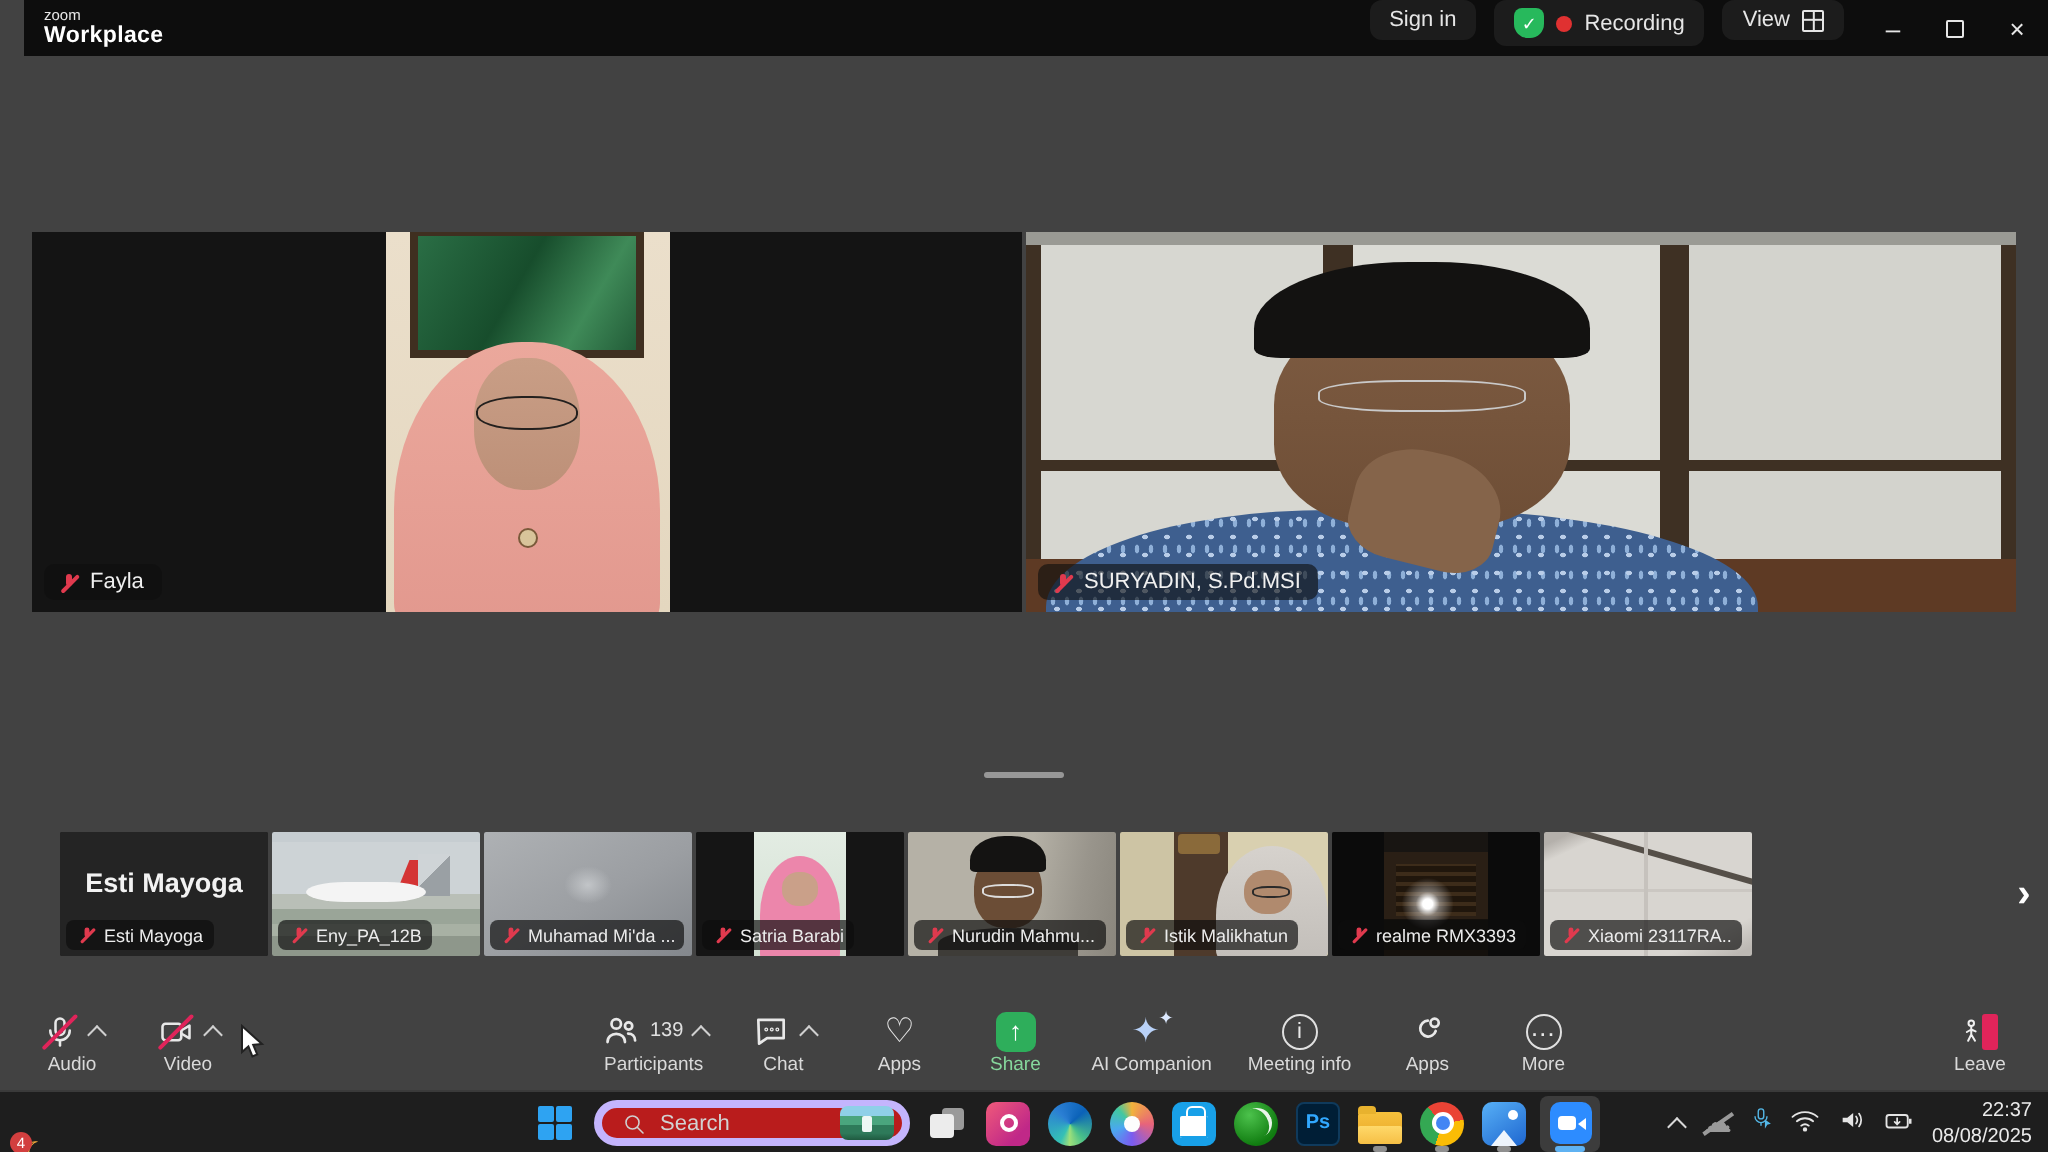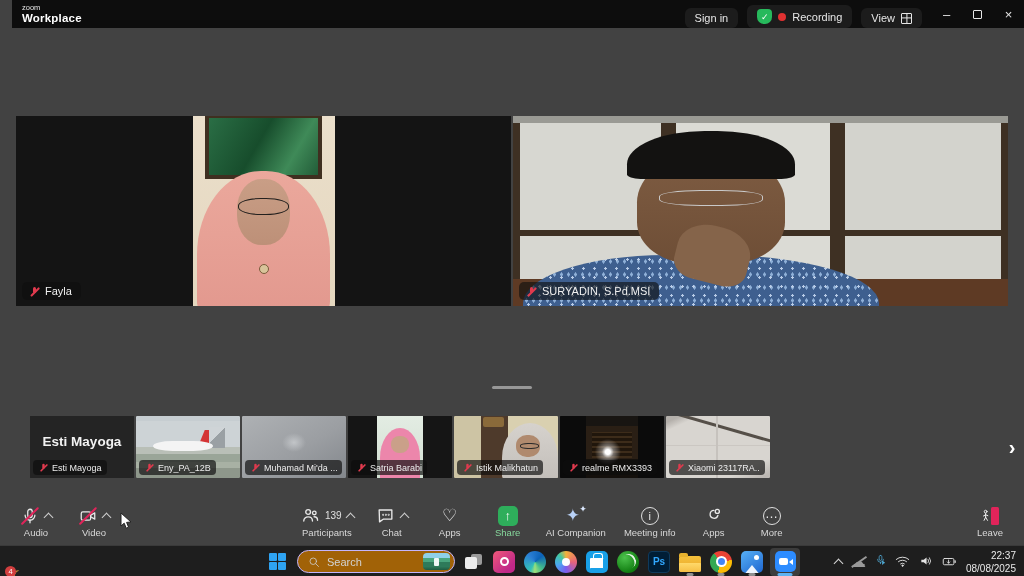--- a/index.html
+++ b/index.html
@@ -6,21 +6,21 @@
   html,body { width:1024px; height:576px; background:#000; }
   .screen { position:relative; width:1024px; height:576px; background:#424242;
             font-family:"Liberation Sans",sans-serif; overflow:hidden; }
 
   
   .titlebar { position:absolute; top:0; left:12px; right:0; height:28px; background:#0d0d0d;
               display:flex; align-items:center; justify-content:space-between; padding-left:10px; z-index:60; }
   .logo { line-height:1.05; }
   .logo .z1 { font-size:7.5px; color:#e8e8e8; display:block; }
   .logo .z2 { font-size:11.5px; font-weight:bold; color:#fff; letter-spacing:.2px; display:block; }
-  .tb-right { display:flex; align-items:flex-end; height:100%; }
+  .tb-right { display:flex; align-items:flex-start; height:100%; }
   .tb-item { display:flex; align-items:center; gap:6px; background:#1c1c1c; border-radius:6px;
              padding:4px 10px; margin-right:9px; color:#e6e6e6; font-size:11px; white-space:nowrap; }
   .shield { width:15px; height:15px; background:#27b95c; border-radius:4px 4px 7px 7px; color:#fff;
             font-size:9px; display:flex; align-items:center; justify-content:center; }
   .recdot { width:8px; height:8px; border-radius:50%; background:#e03131; }
   .grid-ico { position:relative; width:11px; height:11px; border:1.2px solid #e6e6e6; border-radius:1px; }
   .grid-ico::before { content:""; position:absolute; left:50%; top:0; bottom:0; width:1.2px; background:#e6e6e6; transform:translateX(-50%); }
   .grid-ico::after  { content:""; position:absolute; top:50%; left:0; right:0; height:1.2px; background:#e6e6e6; transform:translateY(-50%); }
   .winbtn { width:31px; height:28px; display:flex; align-items:center; justify-content:center; color:#e6e6e6; font-size:13px; }
   .winbtn .sq { width:9px; height:9px; border:1.2px solid #e6e6e6; border-radius:1px; display:block; }
@@ -162,22 +162,22 @@
   .taskbar { position:absolute; left:0; right:0; bottom:0; height:31px; background:#1e1e1e; border-top:1px solid #3a3a3a; z-index:70; }
   .weather { position:absolute; left:10px; top:2px; display:flex; gap:8px; align-items:center; }
   .moon { position:relative; font-size:17px; color:#f2a93b; line-height:22px; width:18px; }
   .wbadge { position:absolute; left:-5px; top:-1px; width:11px; height:11px; background:#d23f3f; border-radius:50%;
             color:#fff; font-size:7.5px; display:flex; align-items:center; justify-content:center; }
   .wtext .t1 { font-size:10.5px; color:#ececec; line-height:1.25;margin-top:36px; }
   .wtext .t2 { font-size:9.5px; color:#c9c9c9; line-height:1.15; }
   .tb-center { position:absolute; left:266px; top:0; height:31px; display:flex; align-items:center; gap:5px; }
   .winlogo { width:17px; height:17px; display:grid; grid-template-columns:7.5px 7.5px; grid-template-rows:7.5px 7.5px; gap:1.5px; margin-right:3px; }
   .winlogo i { background:#2ea3f2; border-radius:1px; }
-  .search-pill { display:flex; align-items:center; gap:7px; height:23px; width:158px; background:#a16207;
-                 border:1px solid #c4b5fd; border-radius:13px; padding:0 4px 0 10px; color:#d2d2d2; font-size:11px; }
+  .search-pill { display:flex; align-items:center; gap:7px; height:23px; width:158px; background:#b91c1c;
+                 border:4px solid #c4b5fd; border-radius:13px; padding:0 4px 0 10px; color:#d2d2d2; font-size:11px; }
   .search-pill svg { stroke:#cfcfcf; fill:none; stroke-width:1.6; stroke-linecap:round; }
   .search-img { margin-left:auto; width:27px; height:17px; border-radius:4px; position:relative; overflow:hidden;
                 background:linear-gradient(180deg,#8fd0e8 0 30%,#4aa57e 30% 55%,#2e7a5a 55% 80%,#1f5a40 100%); }
   .search-img::after { content:""; position:absolute; left:42%; top:28%; width:16%; height:46%; background:#eef7f4; border-radius:1px; }
   .app { position:relative; width:26px; height:28px; display:flex; align-items:center; justify-content:center; }
   .runbar { position:absolute; bottom:0px; left:50%; transform:translateX(-50%); width:7px; height:2.6px; border-radius:2px; background:#8f8f8f; }
   .tv-ico { position:relative; width:17px; height:15px; }
   .tv-ico::before { content:""; position:absolute; right:0; top:0; width:11px; height:11px; background:#9a9a9a; border-radius:2px; }
   .tv-ico::after  { content:""; position:absolute; left:0; bottom:0; width:12px; height:12px; background:#ececec; border-radius:2px; }
   .pink-ico { width:22px; height:22px; border-radius:5px; background:linear-gradient(135deg,#f05a7a,#c02888 75%);
@@ -327,20 +327,32 @@
           <div class="hij"></div>
           <div class="fc"></div>
         </div>
       </div>
       <div class="stag">
         <span class="mic-off s"></span>
         <span>Satria Barabi</span>
       </div>
     </div>
 
+    <div class="stile">
+      <div class="fsc f6">
+        <div class="bd"></div>
+        <div class="head"></div>
+        <div class="cap"></div>
+        <div class="gl"></div>
+      </div>
+      <div class="stag">
+        <span class="mic-off s"></span>
+        <span>Nurudin Mahmu...</span>
+      </div>
+    </div>
 
     <div class="stile">
       <div class="fsc f7">
         <div class="hij"></div>
         <div class="fc"></div>
         <div class="gl"></div>
       </div>
       <div class="stag">
         <span class="mic-off s"></span>
         <span>Istik Malikhatun</span>

